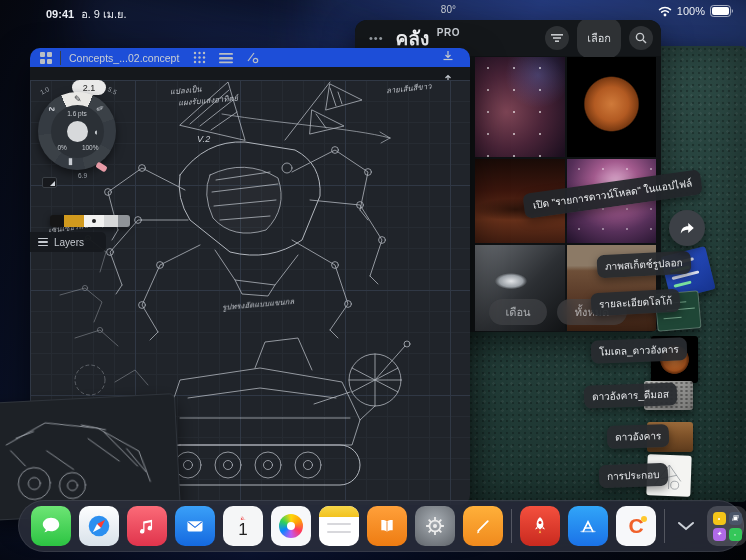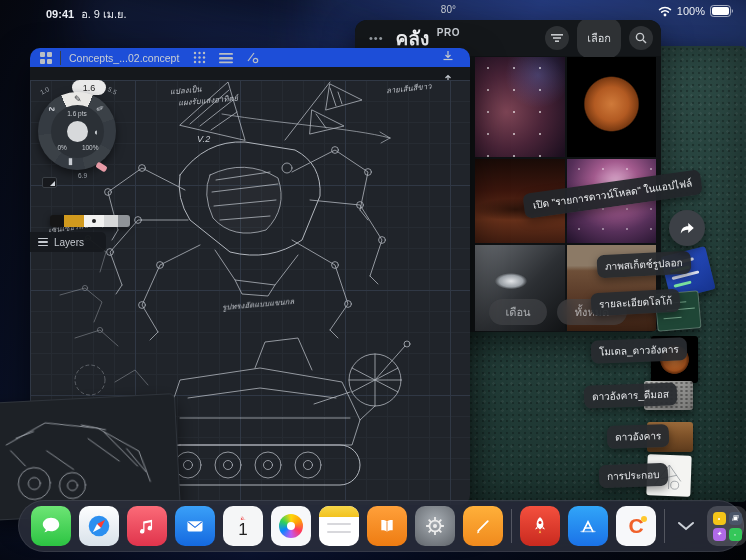--- a/index.html
+++ b/index.html
@@ -362,21 +362,21 @@
         </g>
       </svg>
 
       <div class="hand" style="left:140px;top:4px;transform:rotate(-5deg);">แปลงเป็น</div>
       <div class="hand" style="left:148px;top:14px;transform:rotate(-5deg);">แผงรับแสงอาทิตย์</div>
       <div class="hand" style="left:356px;top:2px;transform:rotate(-6deg);">ลายเส้นสีขาว</div>
       <div class="hand" style="left:167px;top:54px;font-size:9px;">V.2</div>
       <div class="hand" style="left:18px;top:140px;transform:rotate(-8deg);">เซ็นเซอร์แบบหมุน</div>
       <div class="hand" style="left:192px;top:218px;transform:rotate(-5deg);">รูปทรงอัดแบบแขนกล</div>
 
-      <div class="wheel-bubble">1.6</div>
+      <div class="wheel-bubble">2.1</div>
       <div class="wheel">
         <span class="ring-glyph" style="left:36px;top:2px;color:#2a2d31;">✎</span>
         <span class="ring-glyph" style="left:10px;top:12px;transform:rotate(-25deg);font-weight:bold;">∿</span>
         <span class="ring-glyph" style="left:58px;top:12px;transform:rotate(20deg);">✐</span>
         <span class="eraser"></span>
         <span class="ring-glyph" style="left:30px;top:64px;">▮</span>
         <div class="wheel-inner">
           <div class="wheel-size">1.6 pts</div>
           <div class="wheel-center"></div>
           <span class="wheel-pct" style="left:7px;">0%</span>

